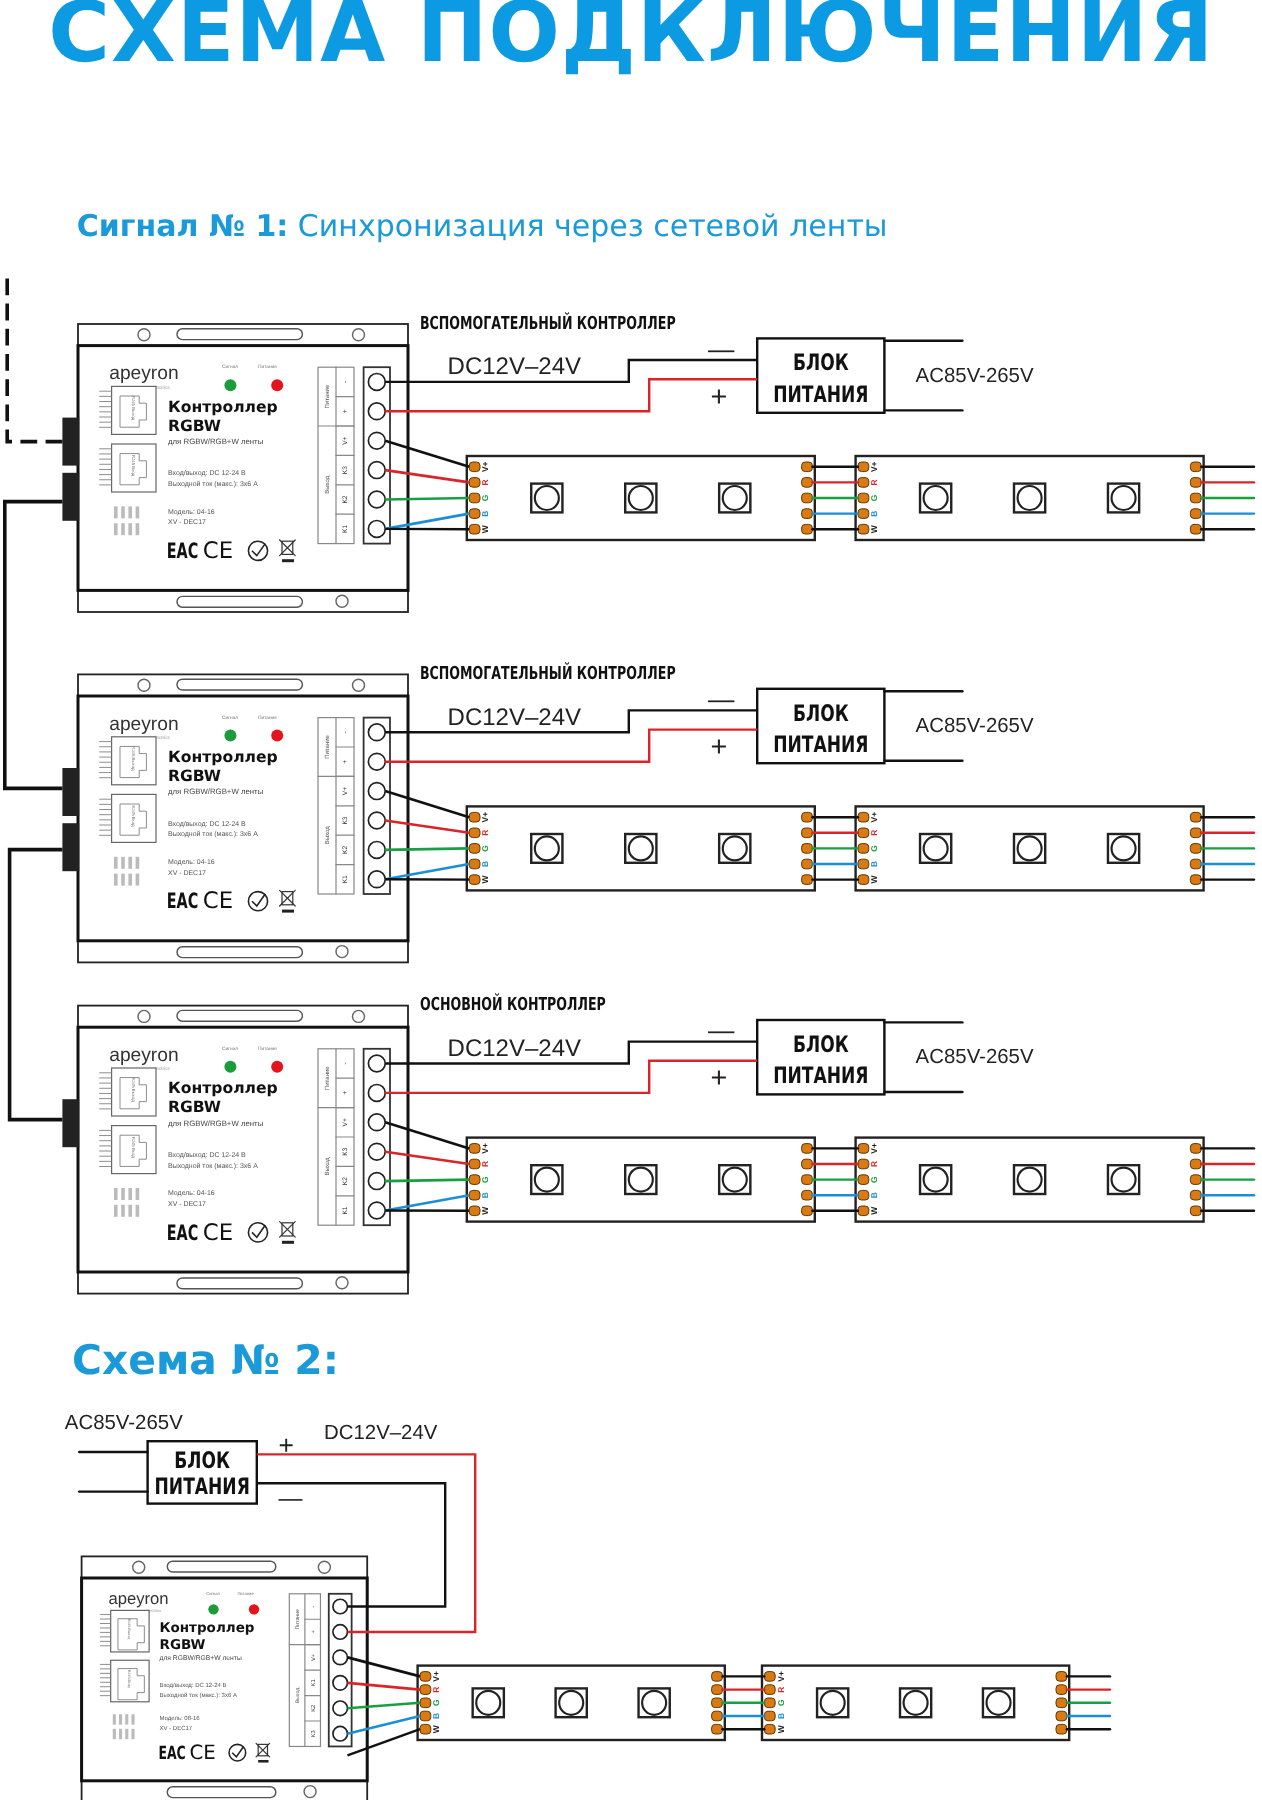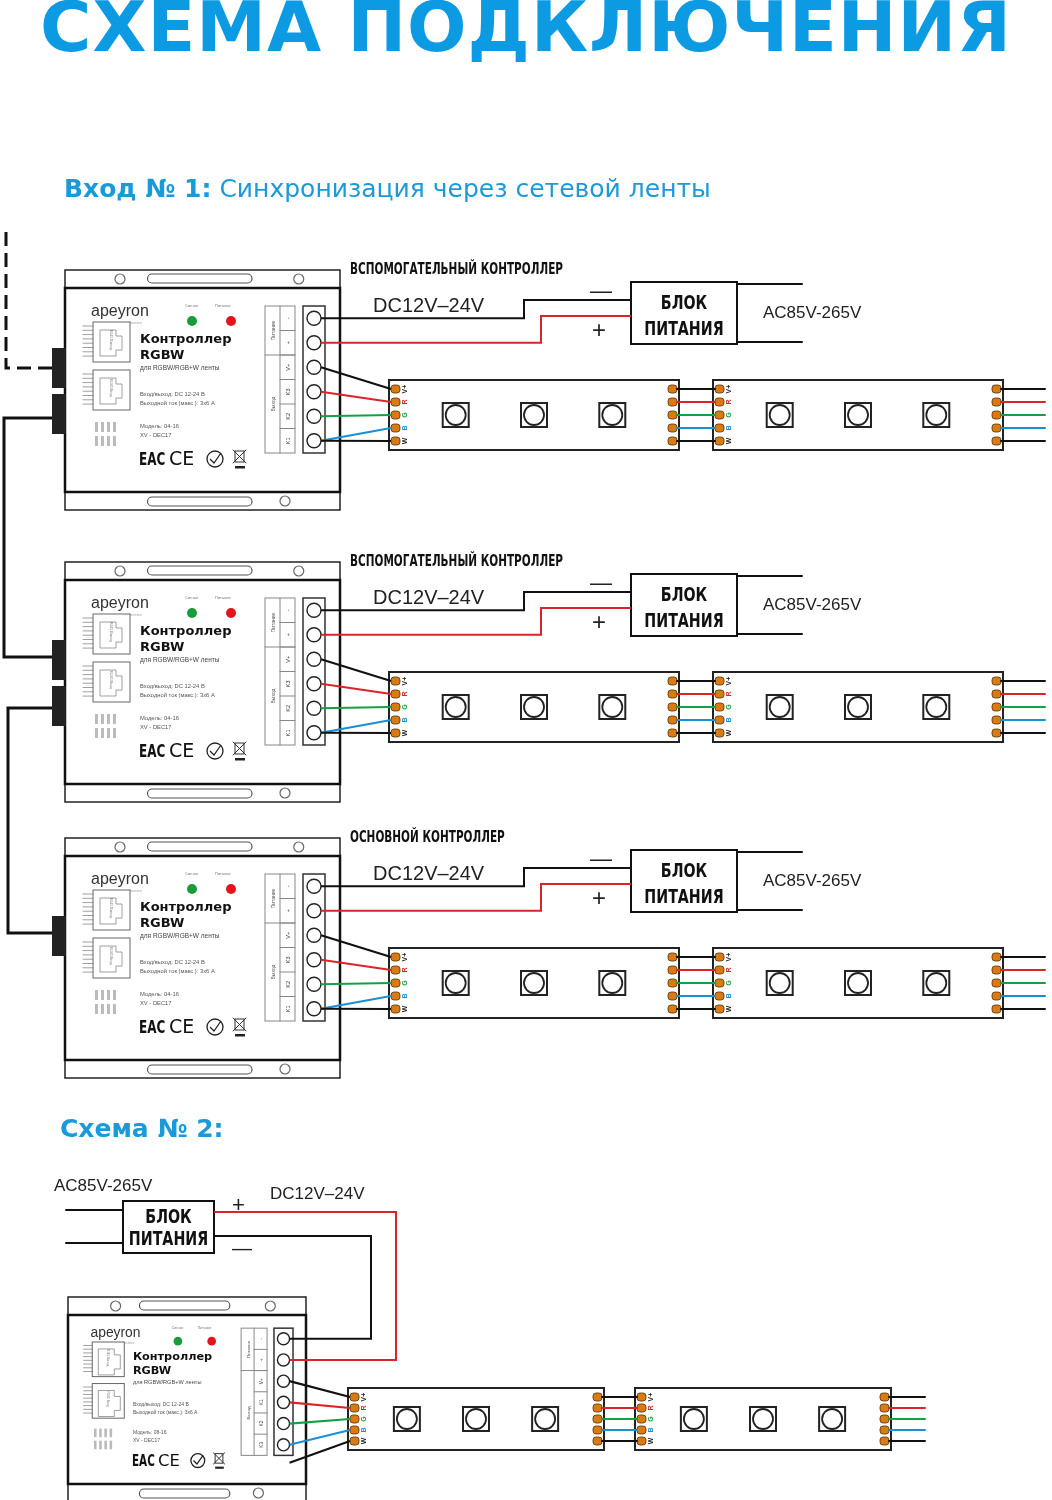--- a/index.html
+++ b/index.html
@@ -9,24 +9,24 @@
   .scheme-heading b{font-weight:bold;}
   .scheme-heading .rest{font-weight:normal;}
   svg#diagram{position:absolute;left:0;top:0;}
 </style>
 </head>
 <body>
 
 <div class="title">СХЕМА ПОДКЛЮЧЕНИЯ</div>
 
 <div class="scheme-heading" style="left:64px;top:174px;font-size:25px;">
-  <b>Вход № 1:</b><span class="rest"> Синхронизация через сетевой ленты</span>
+  <b>Сигнал № 1:</b><span class="rest"> Синхронизация через сетевой ленты</span>
 </div>
 
-<div class="scheme-heading" style="left:60px;top:1114px;font-size:25px;">
+<div class="scheme-heading" style="left:60px;top:1114px;font-size:34px;">
   <b>Схема № 2:</b>
 </div>
 
 <svg id="diagram" width="1052" height="1500" viewBox="0 0 1052 1500" xmlns="http://www.w3.org/2000/svg">
     <g>
       <rect x="65" y="270" width="275" height="240" fill="#fff" stroke="#222" stroke-width="1.5"></rect>
       <rect x="65" y="288" width="275" height="204" fill="#fff" stroke="#111" stroke-width="2.5"></rect>
       <rect x="147.5" y="274" width="104.5" height="9" rx="4.5" fill="#fff" stroke="#555" stroke-width="1.2"></rect>
       <circle cx="120" cy="279" r="5" fill="#fff" stroke="#666" stroke-width="1.2"></circle>
       <circle cx="298.75" cy="279" r="5" fill="#fff" stroke="#666" stroke-width="1.2"></circle>

